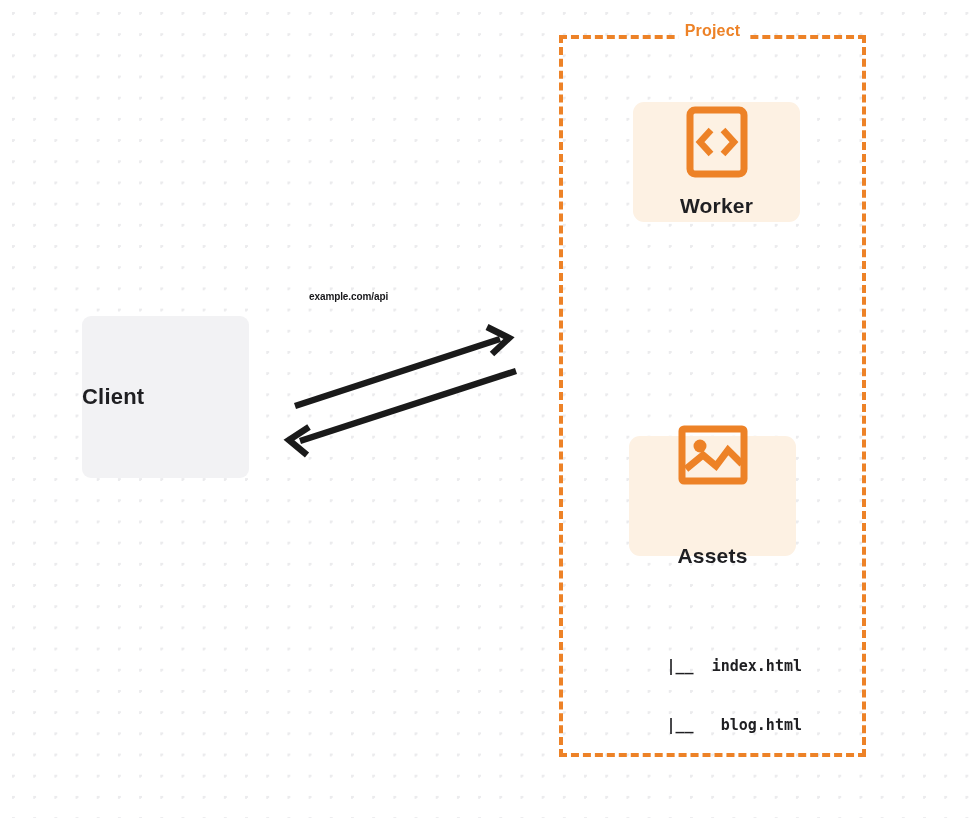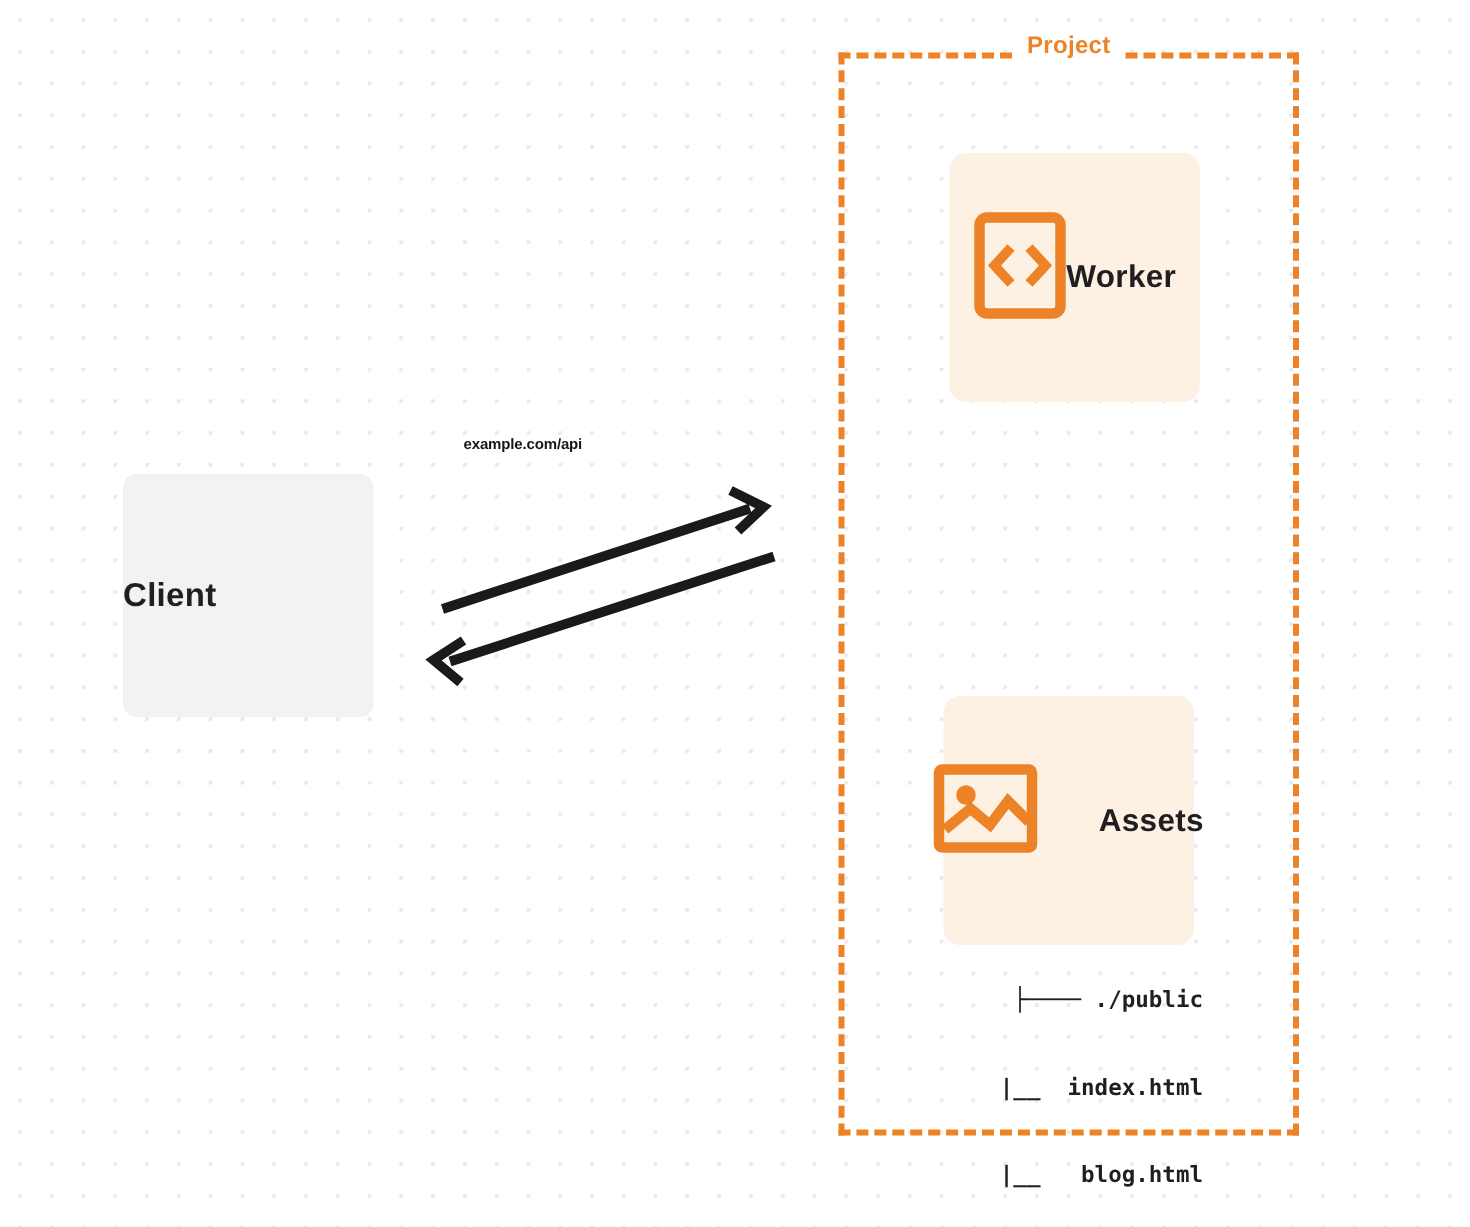--- a/index.html
+++ b/index.html
@@ -87,30 +87,30 @@
     font-weight: bold;
     color: #ed8227;
     letter-spacing: 0.2px;
     white-space: nowrap;
   }
 
   
   .service-card {
     position: absolute;
     width: 167px;
-    height: 166px;
+    height: 120px;
     background: #fdf1e3;
     border-radius: 11px;
     display: flex;
-    flex-direction: row;
+    flex-direction: column;
     align-items: center;
     justify-content: center;
   }
   #worker-card { left: 633px; top: 102px; }
-  #assets-card { left: 629px; top: 464px; gap: 40px; }
+  #assets-card { left: 629px; top: 436px; gap: 40px; }
 
   .service-card .card-icon {
     display: block;
     margin-bottom: 12px;
   }
   .service-card .card-label {
     font-size: 21px;
     font-weight: bold;
     color: #1f1f22;
     letter-spacing: 0.2px;
@@ -177,19 +177,18 @@
       <svg width="70" height="62" viewBox="0 0 70 62" xmlns="http://www.w3.org/2000/svg">
         <rect x="4" y="5" width="62" height="52" rx="2" ry="2" fill="none" stroke="#ed8227" stroke-width="7"></rect>
         <circle cx="22" cy="22" r="6.5" fill="#ed8227"></circle>
         <polyline points="8,45 25,31 38,42 50,26 64,40" fill="none" stroke="#ed8227" stroke-width="7" stroke-linecap="butt" stroke-linejoin="miter"></polyline>
       </svg>
     </span>
     <span class="card-label">Assets</span>
   </div>
 
   <div id="assets-tree">
-    <span class="tree-row">├──── ./public</span>
     <span class="tree-row">|__  index.html</span>
     <span class="tree-row">|__   blog.html</span>
     
   </div>
 
 </div>
 
 </body></html>

